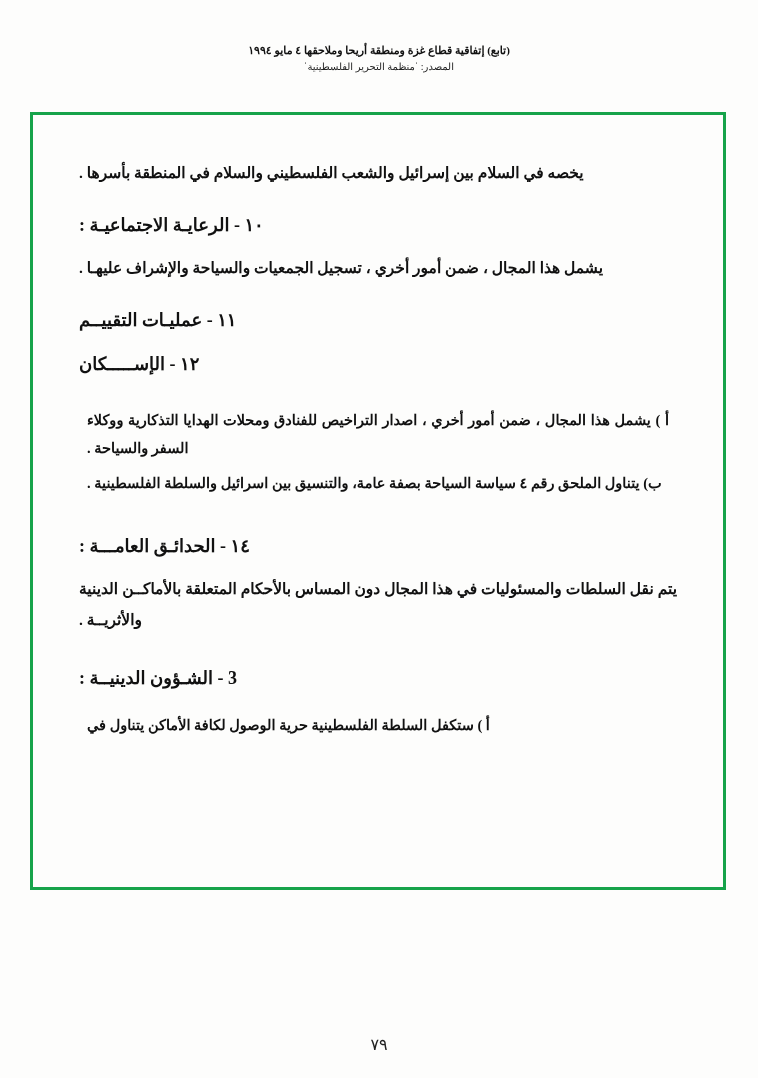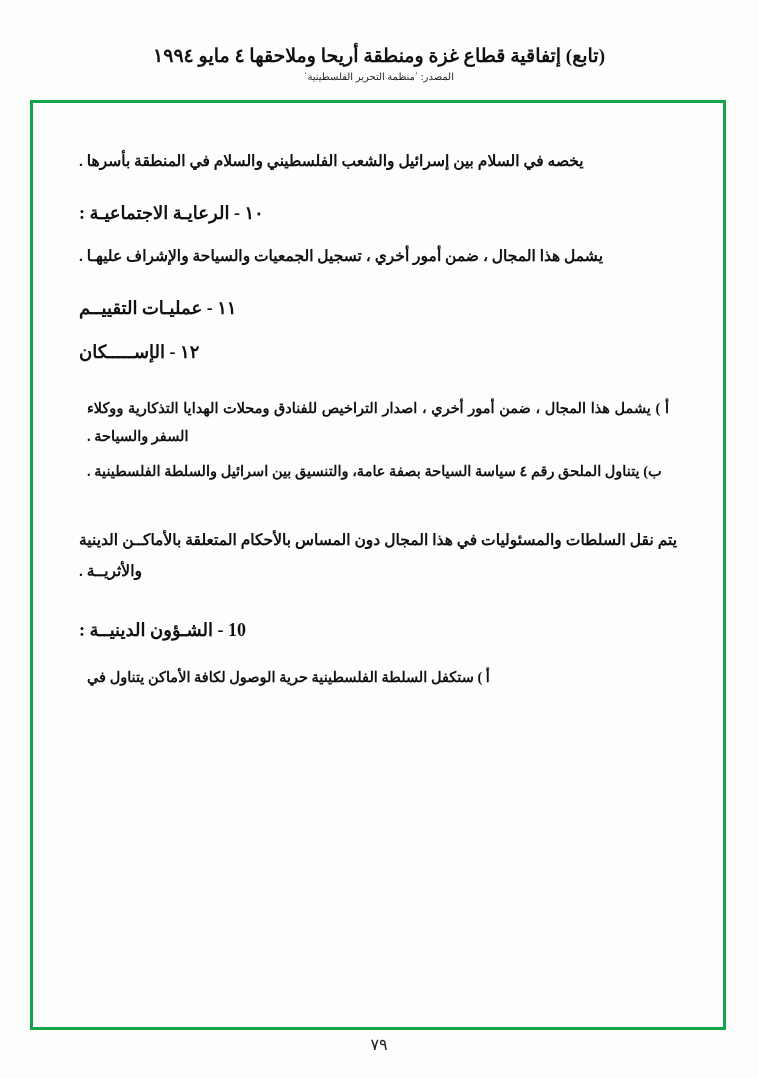--- a/index.html
+++ b/index.html
@@ -24,40 +24,40 @@
 
   
   .doc-header {
     position: absolute;
     top: 44px;
     left: 0;
     right: 0;
     text-align: center;
   }
   .doc-header .title-line {
-    font-size: 19px;
+    font-size: 11px;
     font-weight: bold;
     letter-spacing: 0.2px;
     color: #111;
     direction: rtl;
   }
   .doc-header .source-line {
     margin-top: 4px;
     font-size: 10px;
     color: #222;
     direction: rtl;
   }
 
   
   .frame {
     position: absolute;
-    top: 100px;
+    top: 112px;
     left: 30px;
     width: 696px;
-    height: 930px;
+    height: 778px;
     border: 3px solid #16a34a;
     box-sizing: border-box;
     background: transparent;
   }
   .frame-inner {
     position: absolute;
     top: 42px;
     left: 46px;
     right: 46px;
     bottom: 20px;
@@ -137,25 +137,26 @@
 
       <div class="spacer-sm"></div>
       <h2 class="heading">١٢ - الإســـــكان</h2>
 
       <div class="spacer-sm"></div>
       <div class="spacer-sm"></div>
       <p class="sub">أ ) يشمل هذا المجال ، ضمن أمور أخري ، اصدار التراخيص للفنادق ومحلات الهدايا التذكارية ووكلاء السفر والسياحة .</p>
       <p class="sub">ب) يتناول الملحق رقم ٤ سياسة السياحة بصفة عامة، والتنسيق بين اسرائيل والسلطة الفلسطينية .</p>
 
       <div class="spacer-lg"></div>
+      <h2 class="heading">١٤ - الحدائـق العامـــة :</h2>
       <div class="spacer-sm"></div>
       <p class="para">يتم نقل السلطات والمسئوليات في هذا المجال دون المساس بالأحكام المتعلقة بالأماكــن الدينية والأثريــة .</p>
 
       <div class="spacer-lg"></div>
-      <h2 class="heading">10 - الشـؤون الدينيــة :</h2>
+      <h2 class="heading">3 - الشـؤون الدينيــة :</h2>
       <div class="spacer-sm"></div>
       <p class="sub">أ ) ستكفل السلطة الفلسطينية حرية الوصول لكافة الأماكن يتناول في</p>
 
     </div>
   </div>
 
   <div class="page-number">٧٩</div>
 
 </div>
 

